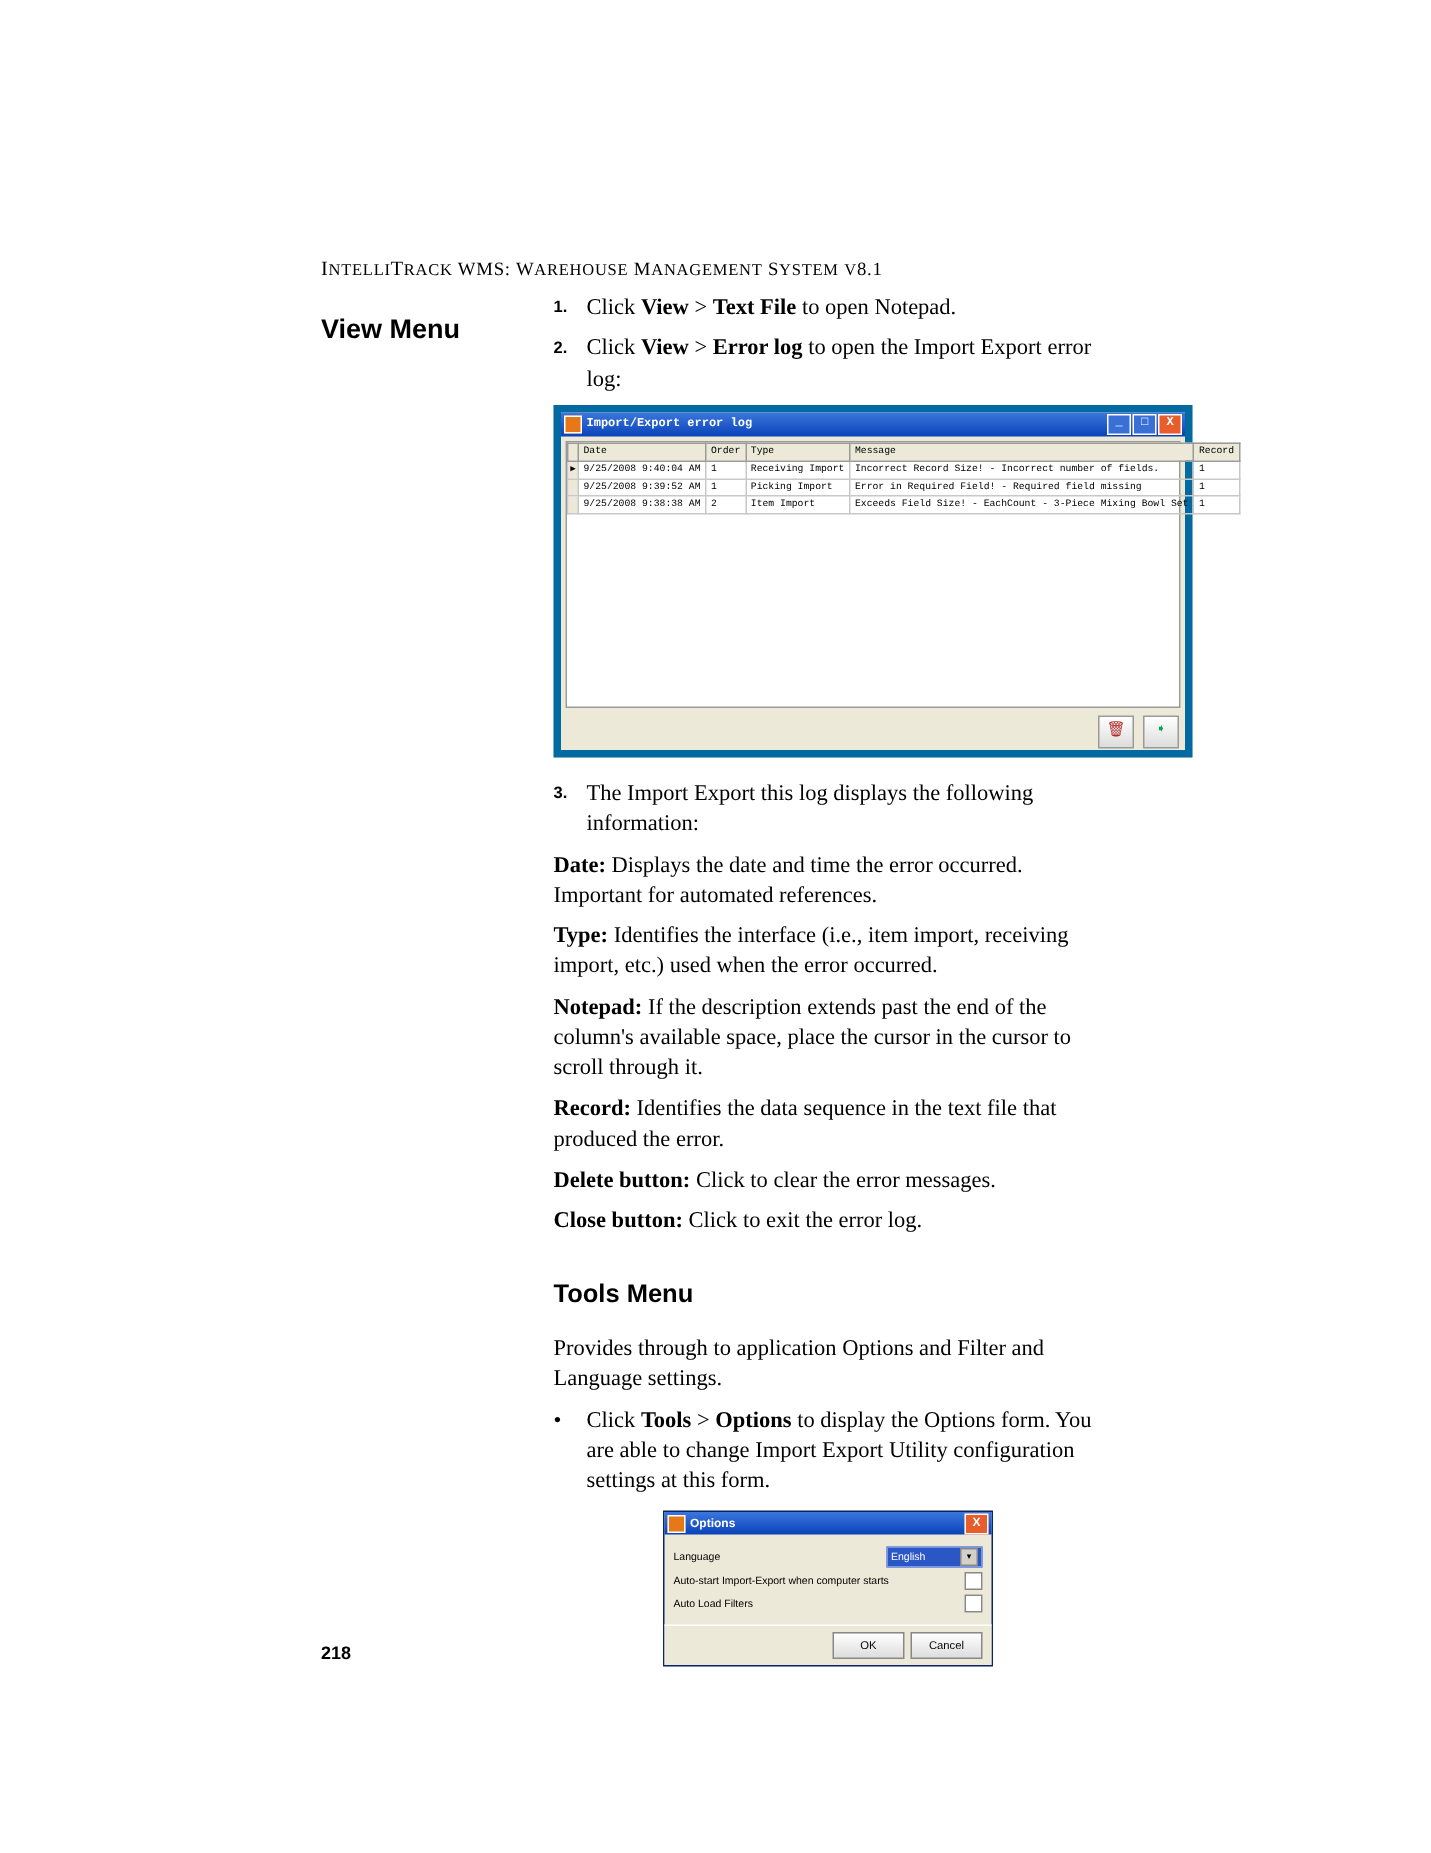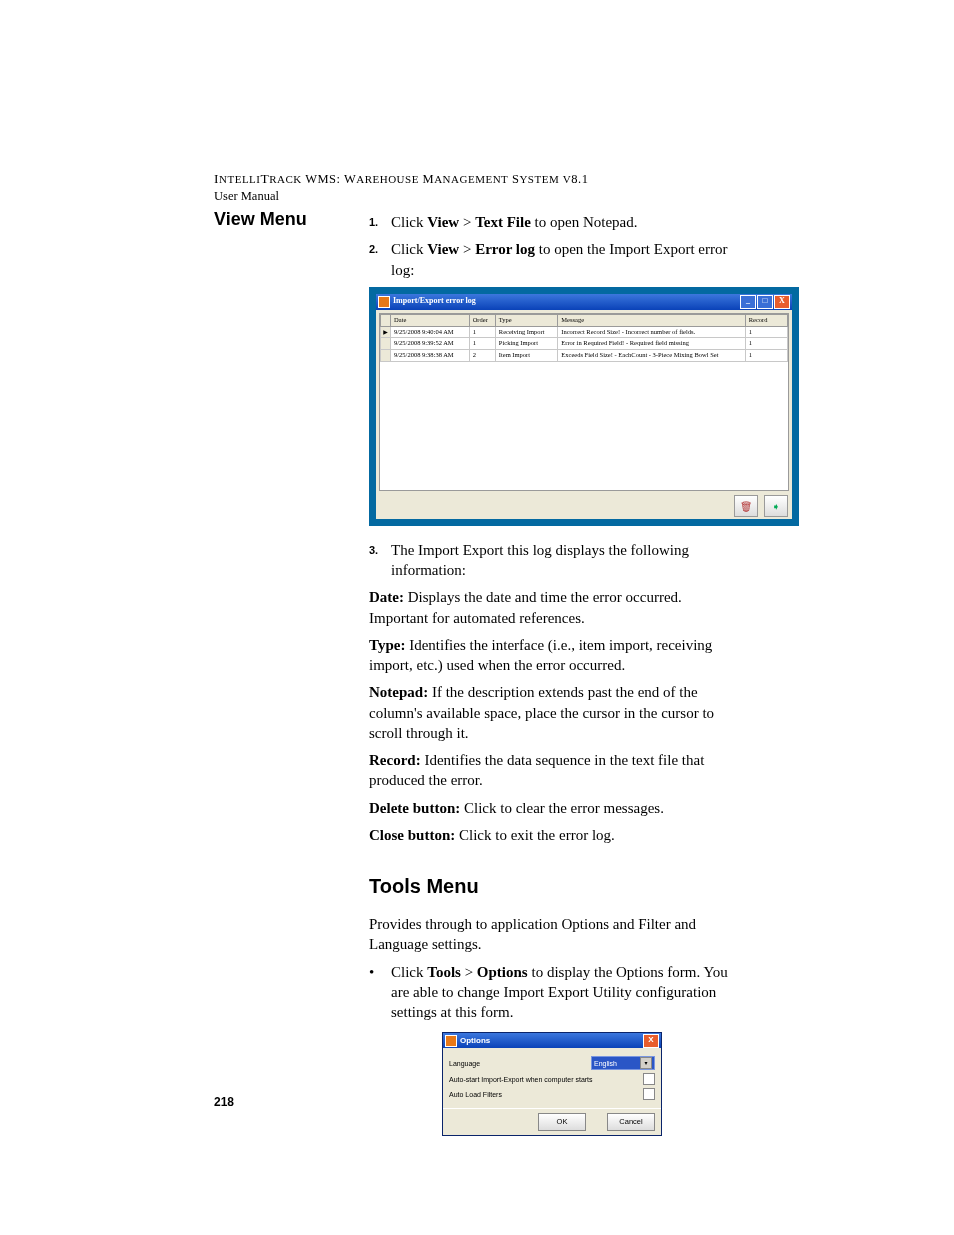--- a/index.html
+++ b/index.html
@@ -5,28 +5,28 @@
 body{margin:0;background:#fff;font-family:"Times New Roman",serif;color:#000}
 .page{width:796px;height:1235px;margin:0 auto;position:relative;box-sizing:border-box;padding:170px 140px 0 135px;font-size:15px;line-height:1.35}
 .hdrline{font-size:12.5px;letter-spacing:.5px}
 .hdrline2{font-size:12.5px;margin-bottom:6px}
 .section-title{font-family:Arial,Helvetica,sans-serif;font-weight:bold;font-size:18px;position:absolute;left:135px}
 .content{margin-left:155px}
 .step{display:flex;margin:7px 0}
 .step .num{font-family:Arial,Helvetica,sans-serif;font-weight:bold;font-size:11px;width:22px;flex:none;padding-top:3px}
 .step .txt{flex:1}
 .para{margin:7px 0}
-.sub{font-family:Arial,Helvetica,sans-serif;font-weight:bold;font-size:20px;margin:28px 0 14px}
+.sub{font-family:Arial,Helvetica,sans-serif;font-weight:bold;font-size:17px;margin:28px 0 14px}
 .bul{display:flex;margin:7px 0}
 .bul .dot{width:22px;flex:none}
 .bul .txt{flex:1}
 .pgnum{position:absolute;bottom:125px;left:135px;font-family:Arial,Helvetica,sans-serif;font-weight:bold;font-size:12px}
 
 
-.win{width:416px;margin:0 auto 14px;font-family:Liberation Serif, serif;font-size:7px;border:7px solid #0369a1;background:#ece9d8}
+.win{width:416px;margin:0 auto 14px;font-family:Liberation Mono, monospace;font-size:7px;border:5px solid #0369a1;background:#ece9d8}
 .titlebar{display:flex;align-items:center;background:linear-gradient(#3b77dd,#0a42b8);color:#fff;height:16px;padding:0 2px}
 .titlebar .ico{width:10px;height:10px;background:#e77817;border:1px solid #fff;margin-right:3px;display:inline-block}
 .titlebar .t{flex:1;font-weight:bold;font-size:8px}
 .titlebar .wbtns{display:flex;gap:1px}
 .wb{width:14px;height:12px;border:1px solid #fff;font-size:8px;line-height:10px;text-align:center;font-weight:bold}
 .wb.min,.wb.max{background:#3a6fd6;color:#fff}
 .wb.close{background:#e85d2c;color:#fff}
 .gridwrap{background:#fff;margin:3px;border:1px solid #9a9a9a}
 table.grid{width:100%;border-collapse:collapse;font-size:6.5px}
 table.grid th{background:#ece9d8;border:1px solid #9a9a9a;text-align:left;padding:1px 3px;font-weight:normal}
@@ -39,34 +39,33 @@
 
 
 .dlg{width:218px;margin:10px auto 0;font-family:Tahoma,Arial,sans-serif;border:1px solid #0a246a;background:#ece9d8}
 .dlg .titlebar{height:15px}
 .dlgbody{padding:5px 6px;font-size:7px}
 .dlgrow{display:flex;align-items:center;margin:3px 0}
 .dlgrow .lbl{flex:1}
 .lang{width:58px;height:12px;border:1px solid #7a96df;background:#2a56c6;color:#fff;padding:0 2px;font-size:7px;display:flex;align-items:center;justify-content:space-between}
 .lang .arr{width:10px;height:10px;background:#d4d0c8;border:1px solid #888;color:#000;font-size:6px;display:flex;align-items:center;justify-content:center}
 .chk{width:10px;height:10px;border:1px solid #888;background:#fff;display:inline-block}
-.dlgbtns{background:#ece9d8;display:flex;justify-content:flex-end;gap:21px;padding:4px 6px;border-top:1px solid #fff}
+.dlgbtns{background:#ece9d8;display:flex;justify-content:flex-end;gap:4px;padding:4px 6px;border-top:1px solid #fff}
 .btn{width:46px;height:16px;border:1px solid #888;background:linear-gradient(#fff,#ddd);font-size:7.5px;display:flex;align-items:center;justify-content:center}
 
 
 col.c0{width:10px}col.c1{width:78px}col.c2{width:26px}col.c3{width:62px}col.c4{width:186px}col.c5{width:42px}
 </style>
 </head>
 <body>
 
 <div class="page">
   <div class="hdrline">
     <span style="font-size:13.5px">I</span><span style="font-size:11px">NTELLI</span><span style="font-size:13.5px">T</span><span style="font-size:11px">RACK</span><span> WMS: W</span><span style="font-size:11px">AREHOUSE</span><span> M</span><span style="font-size:11px">ANAGEMENT</span><span> S</span><span style="font-size:11px">YSTEM</span><span> </span><span style="font-size:11px">V</span><span>8.1</span>
   </div>
-  <div class="hdrline2">User Manual</div>
 
   <div class="section-title" style="top:207px">View Menu</div>
 
   <div class="content">
 
     <div class="step">
       <div class="num">1.</div>
       <div class="txt"><span>Click </span><b>View</b><span> &gt; </span><b>Text File</b><span> to open Notepad.</span></div>
     </div>
     <div class="step">

